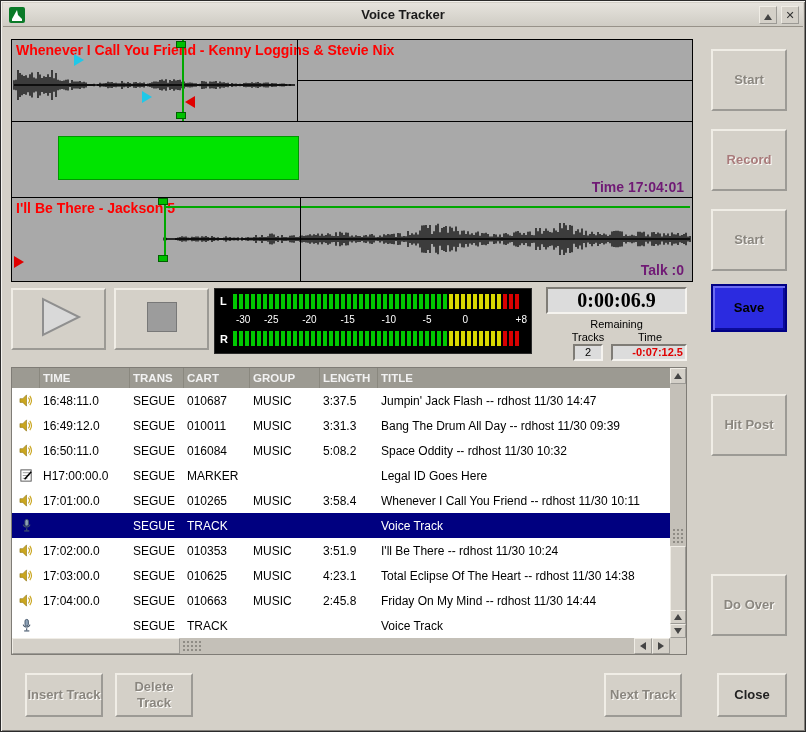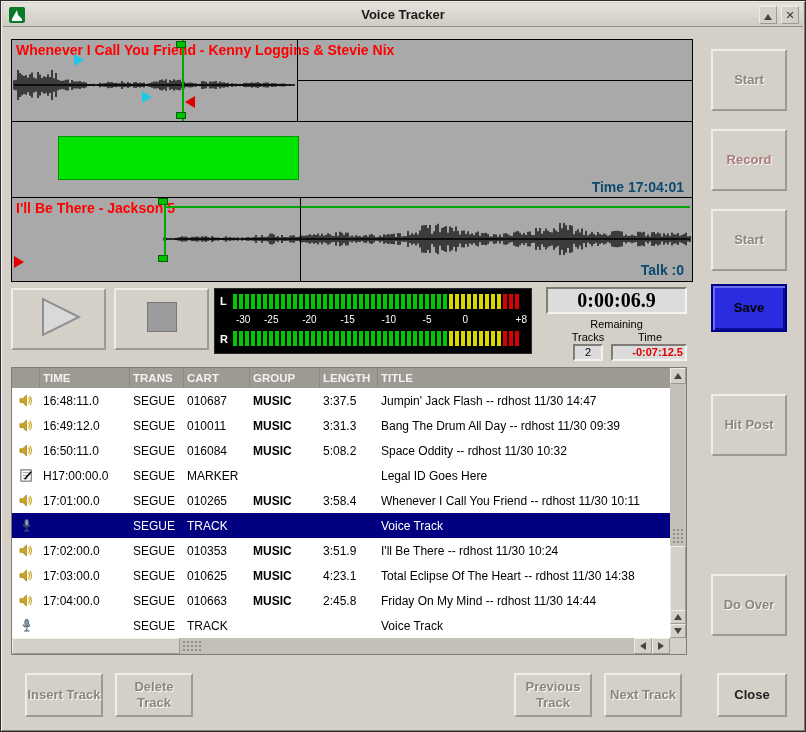--- a/index.html
+++ b/index.html
@@ -18,21 +18,21 @@
                font-weight:bold; font-size:13px; color:#1a1a1a; }
   .app-icon { position:absolute; left:6px; top:4px; width:16px; height:16px; }
   .win-controls { position:absolute; right:4px; top:3px; display:flex; gap:4px; }
   .win-btn { width:18px; height:18px; display:flex; align-items:center; justify-content:center;
              font-size:11px; color:#333; background:#d4d0c8; border:1px outset #f0ede6; }
 
   
   .wpanel { position:absolute; background:#a9a9a9; border:1px solid #000; overflow:hidden; }
   .wtitle { position:absolute; left:4px; top:2px; color:#ff0000; font-weight:bold;
             font-size:14px; white-space:nowrap; }
-  .redlabel { position:absolute; color:#0c4a6e; font-weight:bold; font-size:14px; }
+  .redlabel { position:absolute; color:#701a75; font-weight:bold; font-size:14px; }
   .wave { position:absolute; left:0; top:0; }
   .vline-black { position:absolute; width:1px; background:#000; }
   .hline-black { position:absolute; height:1px; background:#000; }
   .vline-green { position:absolute; width:2px; background:#00a800; }
   .hline-green { position:absolute; height:2px; background:#00a800; }
   .ghandle { position:absolute; width:10px; height:7px; background:#00c000; border:1px solid #006000; }
   .cyan-tri { position:absolute; width:0; height:0; border-top:6px solid transparent;
               border-bottom:6px solid transparent; border-left:10px solid #20c8e8; }
   .red-tri-left { position:absolute; width:0; height:0; border-top:6px solid transparent;
               border-bottom:6px solid transparent; border-right:10px solid #e00000; }
@@ -74,21 +74,21 @@
              font-size:11.5px; }
   .hc { padding:0 3px; height:100%; display:flex; align-items:center;
         border-right:1px solid #8a887f; overflow:hidden; }
   .lbody { position:absolute; left:0; top:20px; right:16px; bottom:16px; overflow:hidden;
            background:#fff; }
   .lrow { display:flex; height:25px; align-items:center; font-size:12px; color:#000; }
   .lrow.selected { background:#000080; color:#fff; }
   .c { padding:0 3px; white-space:nowrap; overflow:hidden; }
   .c.icon { width:28px; display:flex; justify-content:center; padding:0; }
   .c.time { width:90px; } .c.trans { width:54px; } .c.cart { width:66px; }
-  .c.group { width:70px;font-weight:bold; } .c.length { width:58px; } .c.title { flex:1; }
+  .c.group { width:70px; } .c.length { width:58px; } .c.title { flex:1; }
 
   
   .vscroll { position:absolute; right:0; top:0; bottom:16px; width:16px; background:#c4c0b8; }
   .hscroll { position:absolute; left:0; right:16px; bottom:0; height:16px; background:#c4c0b8; }
   .corner { position:absolute; right:0; bottom:0; width:16px; height:16px; background:#d4d0c8; }
   .sbtn { position:absolute; background:#d4d0c8; border:1px outset #f0ede6;
           display:flex; align-items:center; justify-content:center; }
   .thumb { position:absolute; background:#d4d0c8; border:1px outset #f0ede6; }
   .dots { position:absolute; background-image:radial-gradient(#8f8c85 30%, transparent 31%);
           background-size:4px 4px; }
@@ -479,17 +479,16 @@
         </div>
       <div class="sbtn" style="right:0;top:0;width:18px;height:16px;">
           <span class="a-right"></span>
         </div>
     </div>
     <div class="corner"></div>
   </div>
 
   <button class="btn disabled" style="left:114px;top:672px;width:78px;height:44px;">Delete Track</button>
   <button class="btn disabled" style="left:24px;top:672px;width:78px;height:44px;">Insert Track</button>
-  <button class="btn disabled" style="left:513px;top:672px;width:78px;height:44px;">Previous Track</button>
   <button class="btn disabled" style="left:603px;top:672px;width:78px;height:44px;">Next Track</button>
   <button class="btn" style="left:716px;top:672px;width:70px;height:44px;">Close</button>
 
 </div>
 
 </body></html>

